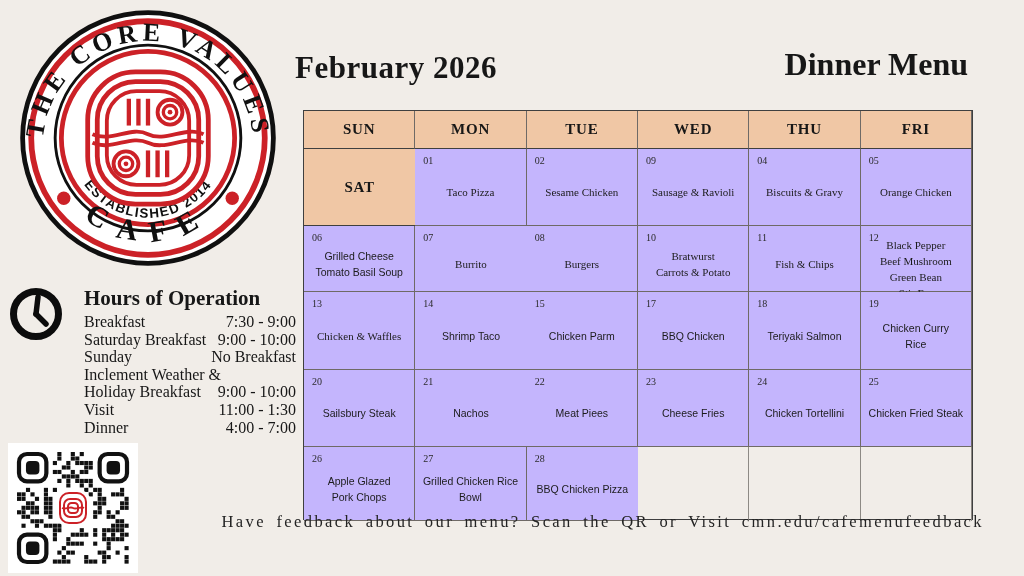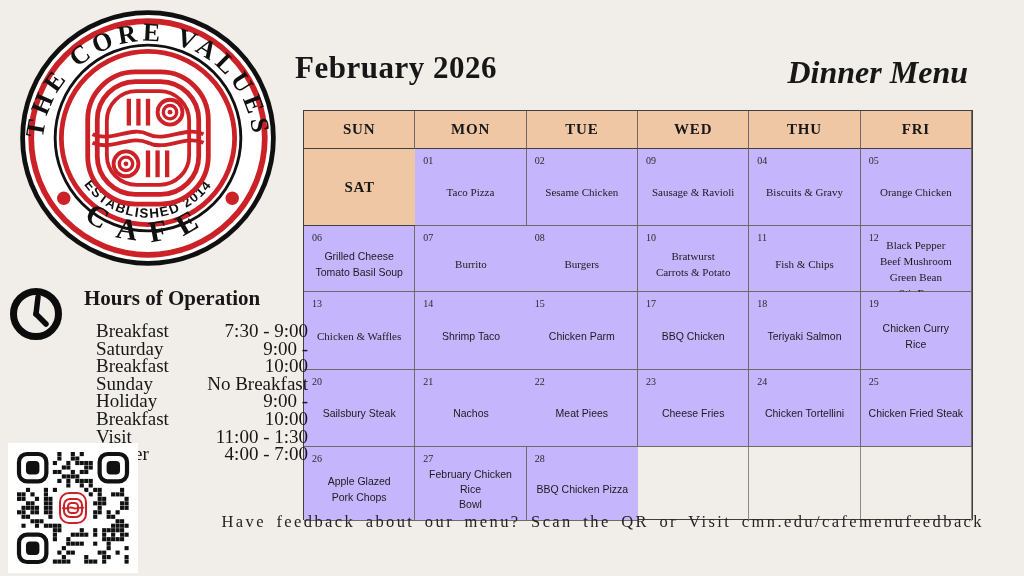--- a/index.html
+++ b/index.html
@@ -4,21 +4,21 @@
 <style>
   html,body{margin:0;padding:0;}
   .stage{
     position:relative;width:1024px;height:576px;overflow:hidden;
     background:#f1ede8;font-family:"Liberation Serif",serif;color:#171717;
   }
   
   .logo{position:absolute;left:14px;top:4px;width:268px;height:268px;}
   
   .month-title{position:absolute;left:295px;top:50px;font-size:31px;font-weight:bold;letter-spacing:.5px;}
-  .menu-title{position:absolute;right:56px;top:46px;font-size:32px;font-weight:bold;font-style:italic;margin-top:8px;}
+  .menu-title{position:absolute;right:56px;top:46px;font-size:32px;font-weight:bold;}
   
   .calendar{
     position:absolute;left:303px;top:110px;width:670px;height:410px;
     display:grid;grid-template-columns:repeat(6,1fr);
     grid-template-rows:38px 77px 66px 78px 77px 74px;
     border:1.5px solid #3f3f3f;box-sizing:border-box;
   }
   .cal-head{
     background:#f0c7a5;display:flex;align-items:center;justify-content:center;
     font-weight:bold;font-size:15px;letter-spacing:.8px;
@@ -35,21 +35,21 @@
   .cell-date{position:absolute;top:6px;left:8px;font-size:10px;color:#2a2a2a;}
   .cell-menu{
     font-size:11px;text-align:center;white-space:pre-line;line-height:1.45;
     padding:14px 4px 2px 4px;color:#1c1c1c;
   }
   .cell-menu.sans{font-family:"Liberation Sans",sans-serif;font-size:10.5px;}
   .cell-menu.toplines{align-self:flex-start;margin:0 auto;padding-top:12px;}
   
   .clock{position:absolute;left:9px;top:287px;width:54px;height:54px;}
   .hours-title{position:absolute;left:84px;top:286px;font-size:21px;font-weight:bold;}
-  .hours-list{position:absolute;left:84px;top:322px;width:212px;font-size:19px;margin-left:12px;}
+  .hours-list{position:absolute;left:84px;top:313px;width:212px;font-size:16px;}
   .hrow{display:flex;justify-content:space-between;line-height:17.6px;}
   .hval{text-align:right;}
   
   .qr{position:absolute;left:8px;top:443px;width:130px;height:130px;background:#ffffff;}
   .qr svg{display:block;}
   
   .footer{
     position:absolute;left:148px;top:512px;width:836px;text-align:right;
     font-size:16.5px;letter-spacing:2.4px;word-spacing:4px;color:#242424;
   }
@@ -212,21 +212,21 @@
         <span class="cell-date">25</span>
         <span class="cell-menu sans">Chicken Fried Steak</span>
       </div>
       <div class="cal-cell">
         <span class="cell-date">26</span>
         <span class="cell-menu sans">Apple Glazed
 Pork Chops</span>
       </div>
       <div class="cal-cell">
         <span class="cell-date">27</span>
-        <span class="cell-menu sans">February Chicken Rice
+        <span class="cell-menu sans">Grilled Chicken Rice
 Bowl</span>
       </div>
       <div class="cal-cell lastcol">
         <span class="cell-date">28</span>
         <span class="cell-menu sans">BBQ Chicken Pizza</span>
       </div>
       <div class="cal-cell empty lastrow"></div>
       <div class="cal-cell empty lastrow"></div>
       <div class="cal-cell empty lastrow"></div>
       <div class="cal-cell empty lastrow"></div>
@@ -246,20 +246,24 @@
         <span class="hlabel">Breakfast</span>
         <span class="hval">7:30 - 9:00</span>
       </div>
       <div class="hrow">
         <span class="hlabel">Saturday Breakfast</span>
         <span class="hval">9:00 - 10:00</span>
       </div>
       <div class="hrow">
         <span class="hlabel">Sunday</span>
         <span class="hval">No Breakfast</span>
+      </div>
+      <div class="hrow">
+        <span class="hlabel">Inclement Weather &amp;</span>
+        <span class="hval"></span>
       </div>
       <div class="hrow">
         <span class="hlabel">Holiday Breakfast</span>
         <span class="hval">9:00 - 10:00</span>
       </div>
       <div class="hrow">
         <span class="hlabel">Visit</span>
         <span class="hval">11:00 - 1:30</span>
       </div>
       <div class="hrow">

